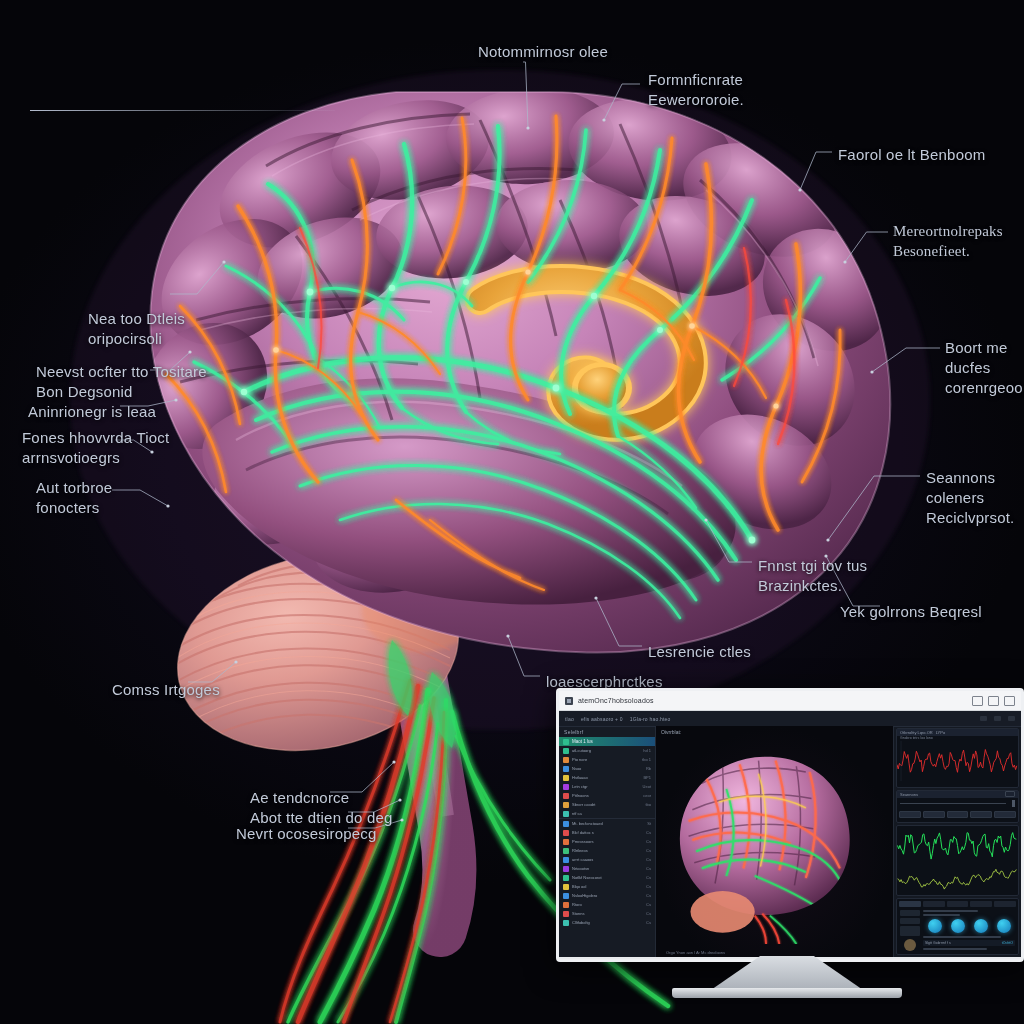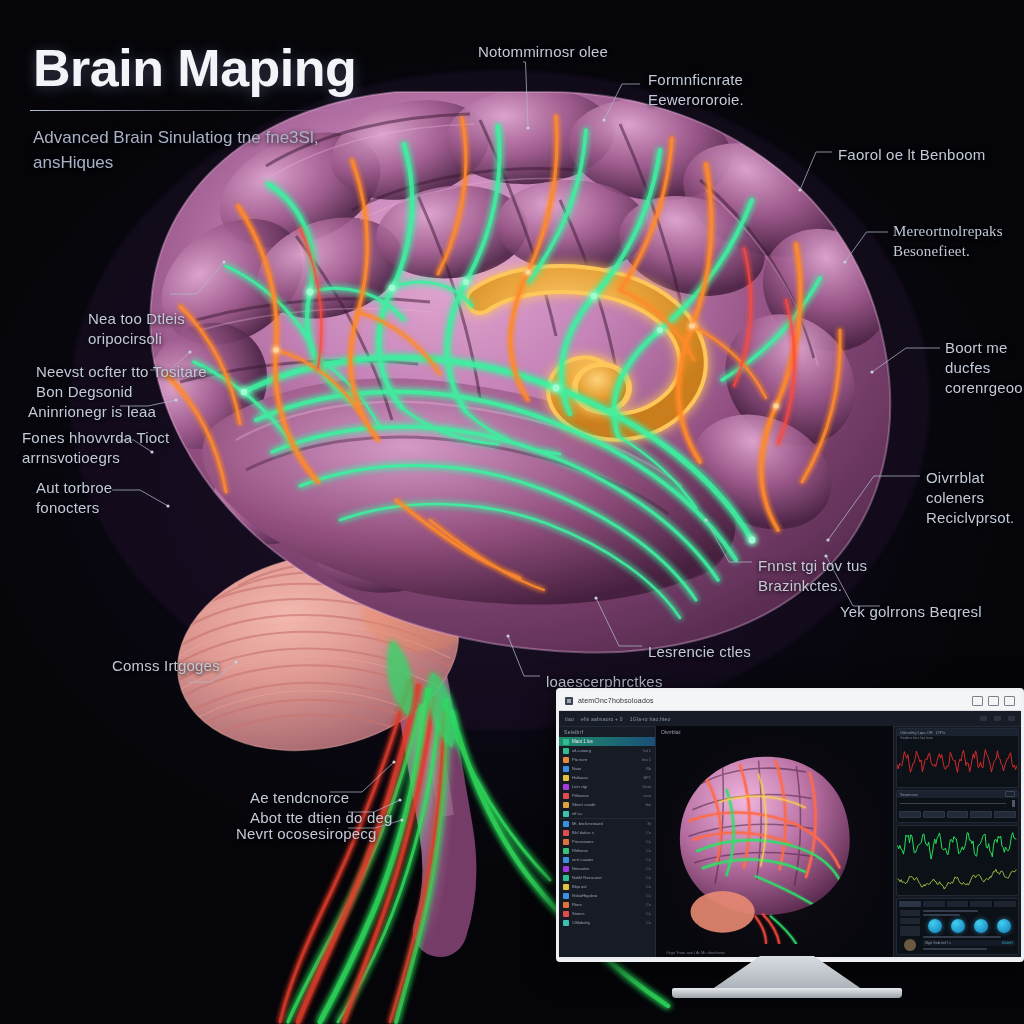--- a/index.html
+++ b/index.html
@@ -377,23 +377,21 @@
         <circle cx="168" cy="506" r="1.6"></circle>
         <circle cx="236" cy="662" r="1.6"></circle>
         <circle cx="394" cy="762" r="1.6"></circle>
         <circle cx="400" cy="800" r="1.6"></circle>
         <circle cx="402" cy="820" r="1.6"></circle>
         <circle cx="596" cy="598" r="1.6"></circle>
         <circle cx="508" cy="636" r="1.6"></circle>
       </g>
   </svg>
 
-  <div id="title">Brain Maping</div>
   <div id="title-rule"></div>
-  <div id="subtitle">Advanced Brain Sinulatiog tne fne3Sl, ansHiques</div>
 
   <div id="callout-layer">
       <div class="callout r" style="left: 478px; top: 42px;">
         <div>Notommirnosr olee</div>
       </div>
       <div class="callout r" style="left: 648px; top: 70px;">
         <div>Formnficnrate</div>
         <div>Eewerororoie.</div>
       </div>
       <div class="callout r" style="left: 838px; top: 145px;">
@@ -401,21 +399,21 @@
       </div>
       <div class="callout r" style="left: 893px; top: 222px; font-family: Liberation Serif, serif;">
         <div>Mereortnolrepaks</div>
         <div>Besonefieet.</div>
       </div>
       <div class="callout r" style="left: 945px; top: 338px;">
         <div>Boort me ducfes</div>
         <div>corenrgeoons</div>
       </div>
       <div class="callout r" style="left: 926px; top: 468px;">
-        <div>Oivrrblat coleners</div>
+        <div>Seannons coleners</div>
         <div>Reciclvprsot.</div>
       </div>
       <div class="callout r" style="left: 840px; top: 602px; text-align: right;">
         <div>Yek golrrons Beqresl</div>
       </div>
       <div class="callout r" style="left: 758px; top: 556px;">
         <div>Fnnst tgi tov tus</div>
         <div>Brazinkctes.</div>
       </div>
       <div class="callout l" style="left: 88px; top: 285px; margin-top: 24px;">
@@ -430,21 +428,21 @@
         <div>Aninrionegr is leaa</div>
       </div>
       <div class="callout l" style="left: 22px; top: 428px;">
         <div>Fones hhovvrda Tioct</div>
         <div>arrnsvotioegrs</div>
       </div>
       <div class="callout l" style="left: 36px; top: 478px;">
         <div>Aut torbroe</div>
         <div>fonocters</div>
       </div>
-      <div class="callout l" style="left: 112px; top: 656px;">
+      <div class="callout l" style="left: 112px; top: 680px;">
         <div>Comss Irtgoges</div>
       </div>
       <div class="callout l" style="left: 250px; top: 788px;">
         <div>Ae tendcnorce</div>
       </div>
       <div class="callout l" style="left: 250px; top: 808px;">
         <div>Abot tte dtien do deg</div>
       </div>
       <div class="callout l" style="left: 236px; top: 824px;">
         <div>Nevrt ocosesiropecg</div>

